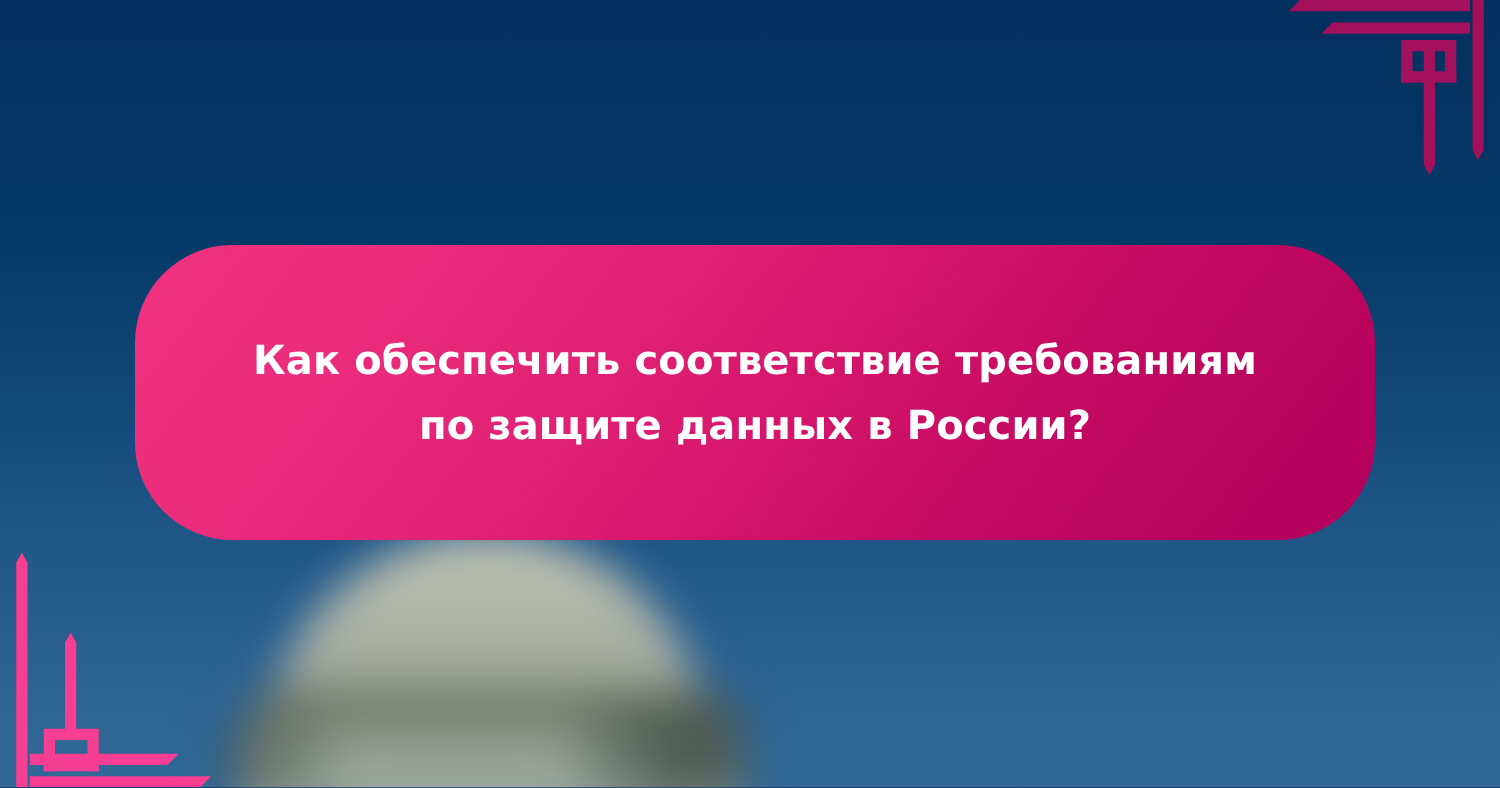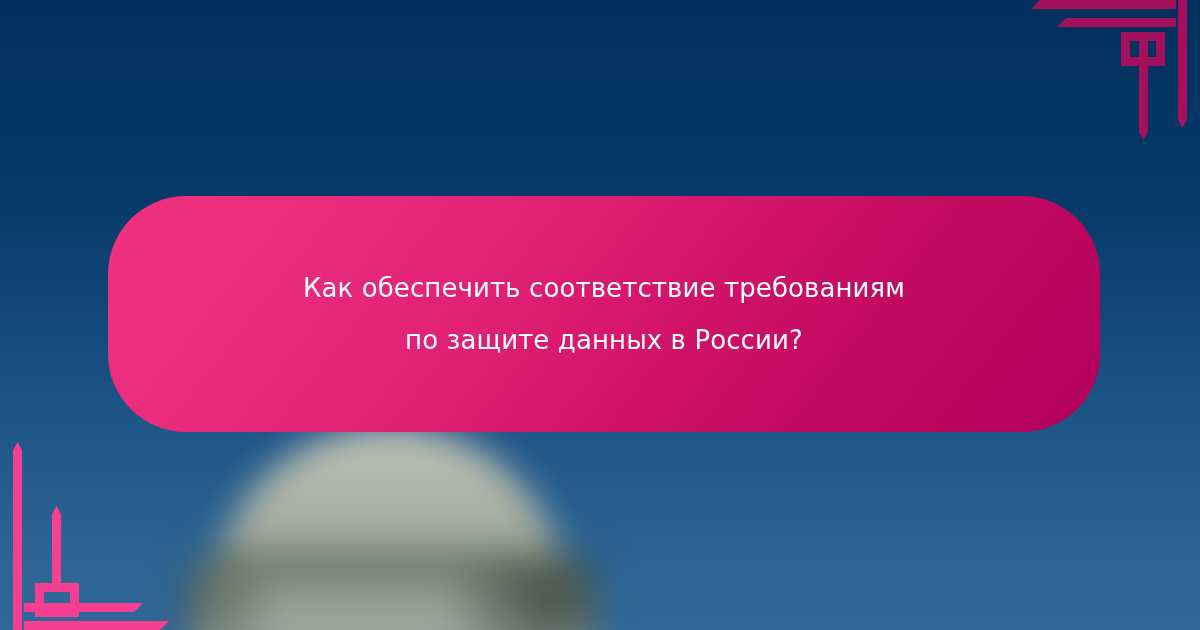--- a/index.html
+++ b/index.html
@@ -97,23 +97,23 @@
     width: 992px;
     height: 236px;
     border-radius: 78px;
     background: linear-gradient(128deg, #f0327f 0%, #ec2c7d 18%, #e02175 38%, #d11269 58%, #c00861 76%, #b2005b 100%);
     display: flex;
     align-items: center;
     justify-content: center;
   }
   .card-title {
     color: #ffffff;
-    font-size: 26px;
+    font-size: 32px;
     line-height: 52px;
-    font-weight: 400;
+    font-weight: 700;
     text-align: center;
     letter-spacing: 0.1px;
     max-width: 820px;
     white-space: pre-line;
   }
 </style>
 </head>
 <body>
 
 <div id="stage">

